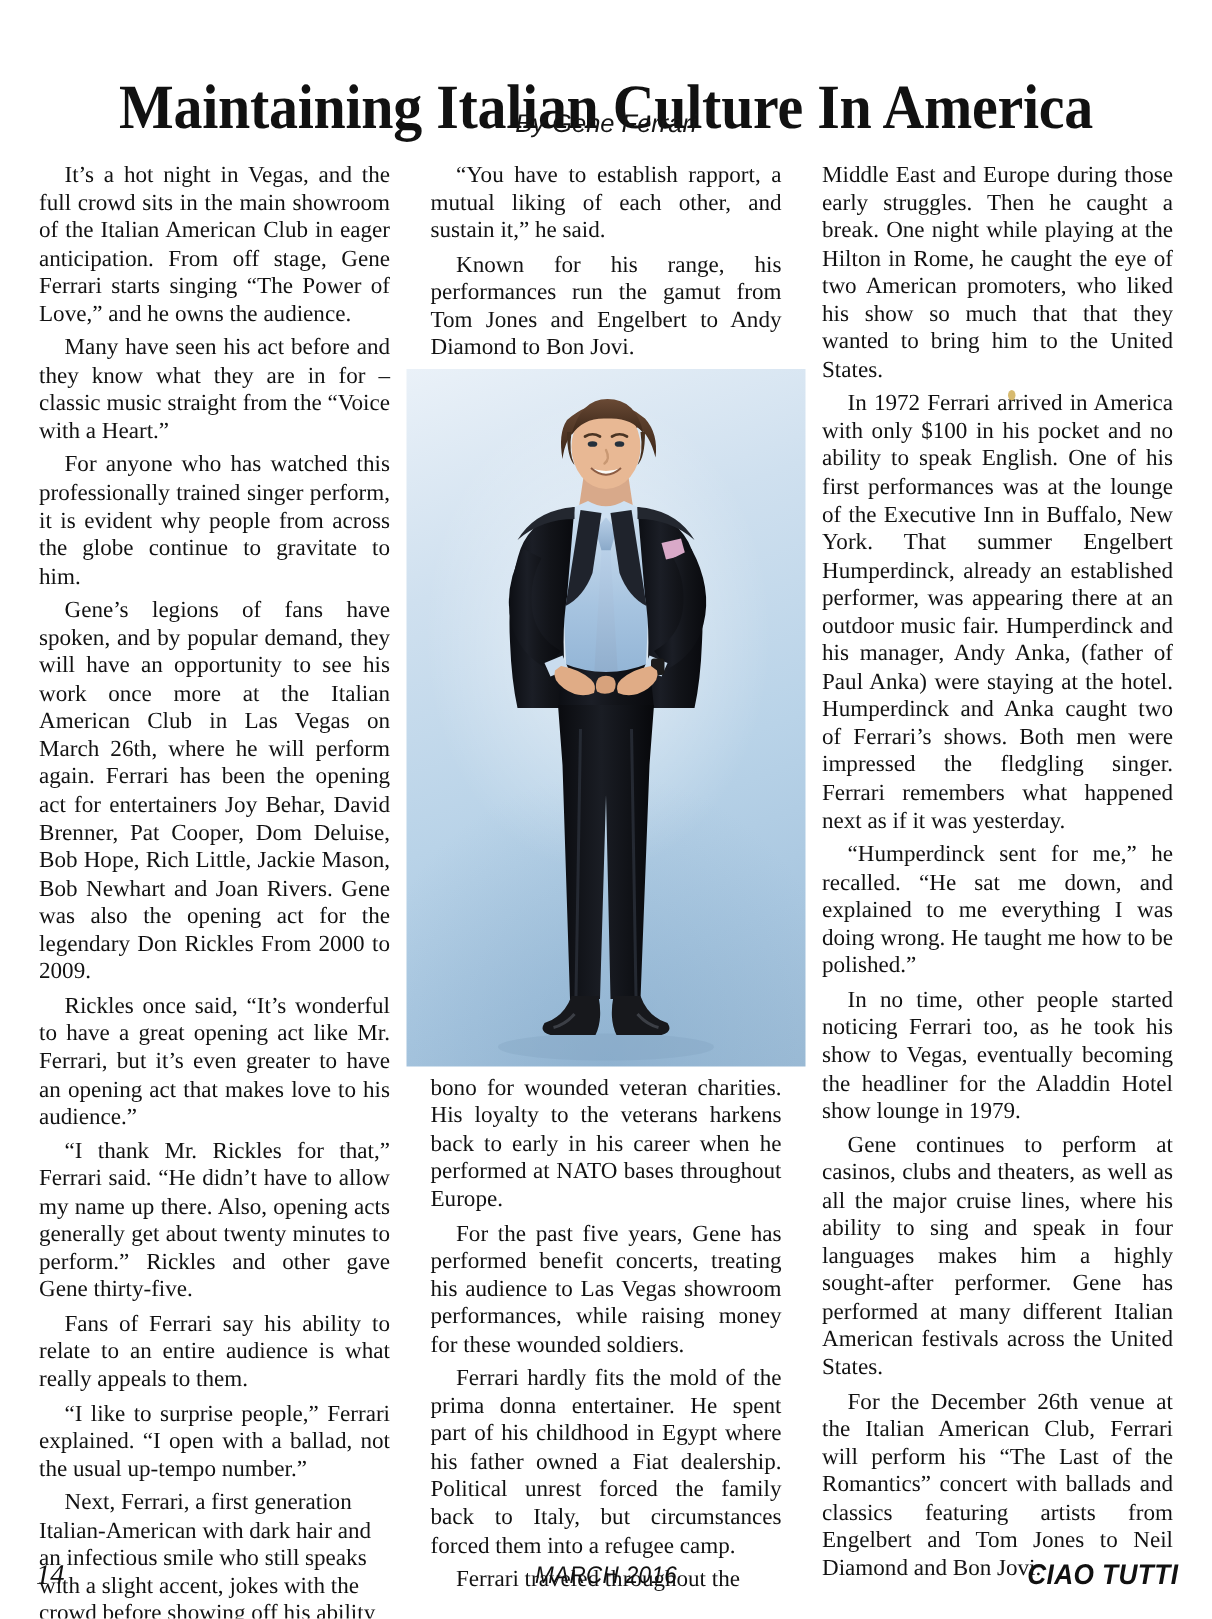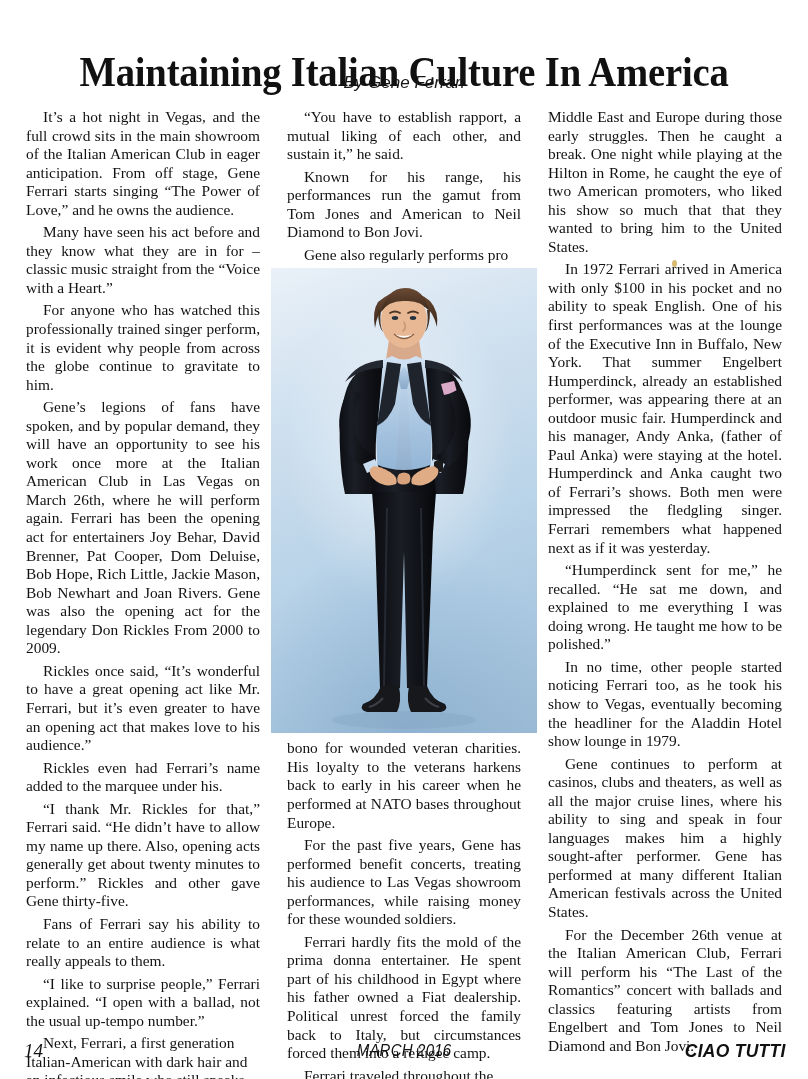--- a/index.html
+++ b/index.html
@@ -154,31 +154,29 @@
 <div class="byline">By Gene Ferrari</div>
 
 <div class="columns">
 
   <div class="col">
     <p>It’s a hot night in Vegas, and the full crowd sits in the main showroom of the Italian American Club in eager anticipation. From off stage, Gene Ferrari starts singing “The Power of Love,” and he owns the audience.</p>
     <p>Many have seen his act before and they know what they are in for – classic music straight from the “Voice with a Heart.”</p>
     <p>For anyone who has watched this professionally trained singer perform, it is evident why people from across the globe continue to gravitate to him.</p>
     <p>Gene’s legions of fans have spoken, and by popular demand, they will have an opportunity to see his work once more at the Italian American Club in Las Vegas on March 26th, where he will perform again. Ferrari has been the opening act for entertainers Joy Behar, David Brenner, Pat Cooper, Dom Deluise, Bob Hope, Rich Little, Jackie Mason, Bob Newhart and Joan Rivers. Gene was also the opening act for the legendary Don Rickles From 2000 to 2009.</p>
     <p>Rickles once said, “It’s wonderful to have a great opening act like Mr. Ferrari, but it’s even greater to have an opening act that makes love to his audience.”</p>
-    <p>Rickles even had Ferrari’s name added to the marquee under his.</p>
     <p>“I thank Mr. Rickles for that,” Ferrari said. “He didn’t have to allow my name up there. Also, opening acts generally get about twenty minutes to perform.” Rickles and other gave Gene thirty-five.</p>
     <p>Fans of Ferrari say his ability to relate to an entire audience is what really appeals to them.</p>
     <p>“I like to surprise people,” Ferrari explained. “I open with a ballad, not the usual up-tempo number.”</p>
     <p class="last">Next, Ferrari, a first generation Italian-American with dark hair and an infectious smile who still speaks with a slight accent, jokes with the crowd before showing off his ability to sing.</p>
   </div>
 
   <div class="col">
     <p>“You have to establish rapport, a mutual liking of each other, and sustain it,” he said.</p>
-    <p>Known for his range, his performances run the gamut from Tom Jones and American to Neil Diamond to Bon Jovi.</p>
-    <p class="last">Gene also regularly performs pro</p>
+    <p>Known for his range, his performances run the gamut from Tom Jones and Engelbert to Andy Diamond to Bon Jovi.</p>
 
     <div class="photo">
       <div class="vignette"></div>
       <svg width="266" height="465" viewBox="0 0 266 465">
         <defs>
           <linearGradient id="suitG" x1="0" y1="0" x2="1" y2="0">
             <stop offset="0%" stop-color="#0c0e13"></stop>
             <stop offset="35%" stop-color="#1b1e26"></stop>
             <stop offset="62%" stop-color="#121419"></stop>
             <stop offset="100%" stop-color="#090a0e"></stop>

